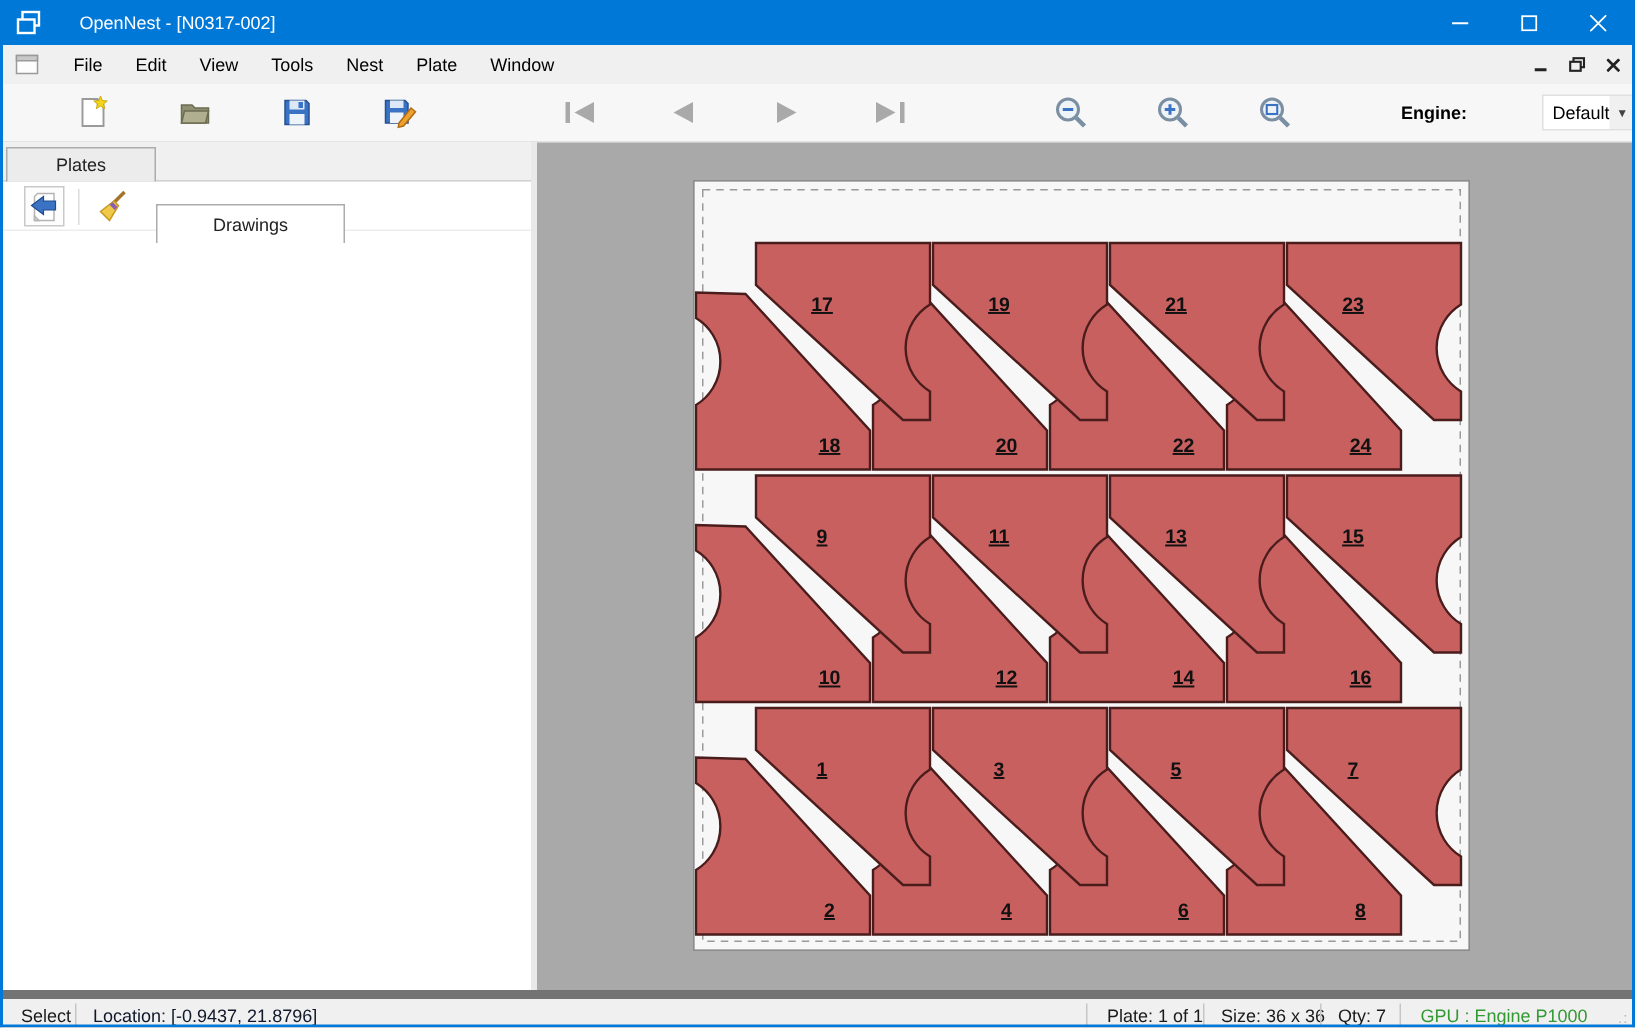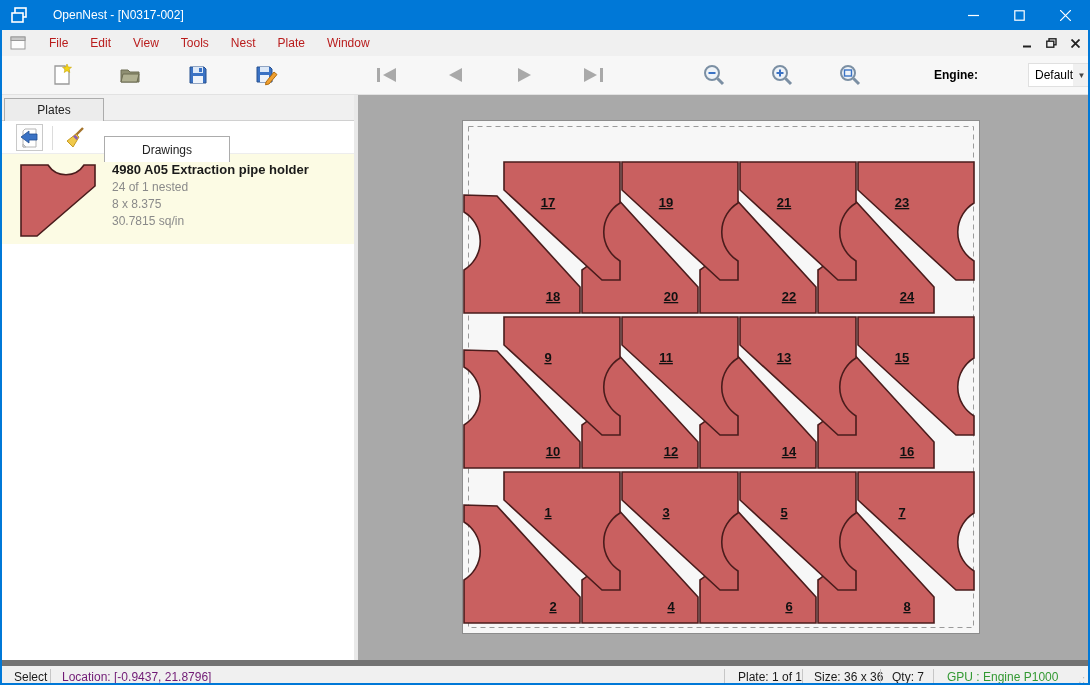--- a/index.html
+++ b/index.html
@@ -11,21 +11,21 @@
   
   .titlebar { position:absolute; left:0; top:0; width:100%; height:30px; background:var(--accent);
               display:flex; align-items:center; color:#fff; }
   .titlebar .appicon { margin-left:8px; width:18px; height:18px; }
   .titlebar .title { margin-left:25px; font-size:12px; }
   .capbtns { position:absolute; right:0; top:0; display:flex; }
   .capbtn { width:46px; height:30px; display:flex; align-items:center; justify-content:center; }
 
   
   .menubar { position:absolute; left:0; top:30px; width:100%; height:26px; background:#f0f0f0;
-             display:flex; align-items:center; font-size:12px; color:#b91c1c; }
+             display:flex; align-items:center; font-size:12px; color:#000000; }
   .mdicon { margin-left:8px; margin-right:12px; }
   .menu-item { padding:5px 11px; }
   .mdi-ctrls { position:absolute; right:6px; top:30px; height:26px; display:flex; align-items:center; gap:10px; }
   .mdi-btn { width:14px; height:14px; display:flex; align-items:center; justify-content:center; }
 
   
   .toolbar { position:absolute; left:0; top:56px; width:100%; height:39px; background:#f7f7f7;
              border-bottom:1px solid #e2e2e2; display:flex; align-items:center; font-size:12px;gap:44px; }
   .grip { width:4px; height:26px; margin-left:4px;
           background-image:repeating-linear-gradient(#bbb 0 2px, transparent 2px 4px); background-size:2px 100%;
@@ -67,21 +67,21 @@
   .canvas { position:absolute; left:356px; top:95px; width:732px; height:565px; background:#A9A9A9; }
   .plate { position:absolute; left:105px; top:26px; width:516px; height:512px; background:#f7f7f7;
            outline:1px solid #8c8c8c; }
   .plate svg { display:block; }
 
   
   .statusbar { position:absolute; left:0; top:660px; width:100%; height:23px; background:#f0f0f0;
                border-top:6px solid #737373; font-size:12px; color:#1a1a1a;text-align:right; }
   .statusbar .seg { position:absolute; top:4px; }
   .ssep { position:absolute; top:3px; width:1px; height:17px; background:#c6c6c6; }
-  .loc { color:#701a75; }
+  .loc { color:#0f172a; }
   .gpu { color:#339933; }
   .gripdots { position:absolute; right:2px; top:8px; color:#b5b5b5; font-size:10px; letter-spacing:1px; }
 
   .bottomborder { position:absolute; left:0; top:683px; width:100%; height:2px; background:var(--accent); }
 </style>
 </head>
 <body>
 
 <div id="app">
 
@@ -244,31 +244,20 @@
           <path d="M18,7 L10,7 L10,4 L2,10 L10,16 L10,13 L18,13 Z" fill="#3a72c4" stroke="#1f4c8f" stroke-width="0.8"></path>
         </svg>
       </div>
       <div class="psep"></div>
       <div class="pbtn flat">
         <svg width="24" height="24">
           <line x1="20" y1="2" x2="12" y2="10" stroke="#a5742c" stroke-width="2.4"></line>
           <path d="M13,8 L16,11 L10,21 L4,15 Z" fill="#f0c94a" stroke="#c79a22"></path>
           <path d="M12.2,8.8 L15.2,11.8 L13.5,14 L10,10.5 Z" fill="#8a5fb0"></path>
         </svg>
-      </div>
-    </div>
-    <div class="drawing-item">
-      <svg class="thumb" viewBox="0 0 78 74">
-        <path d="M1,1 L28,1 A21.5 21.5 0 0 0 64,1 L75,1 L75,22 L17,72 L1,72 Z" fill="#C96060" stroke="#4A1C1C" stroke-width="1.6"></path>
-      </svg>
-      <div class="ditem-text">
-        <div class="ditem-title">4980 A05 Extraction pipe holder</div>
-        <div class="ditem-line">24 of 1 nested</div>
-        <div class="ditem-line">8 x 8.375</div>
-        <div class="ditem-line">30.7815 sq/in</div>
       </div>
     </div>
   </div>
 
   <div class="splitter"></div>
 
   <div class="canvas">
     <div class="plate">
       <svg id="plate-svg" width="516" height="512" viewBox="0 0 516 512">
         <rect x="0" y="0" width="516" height="512" fill="#f7f7f7"></rect>

